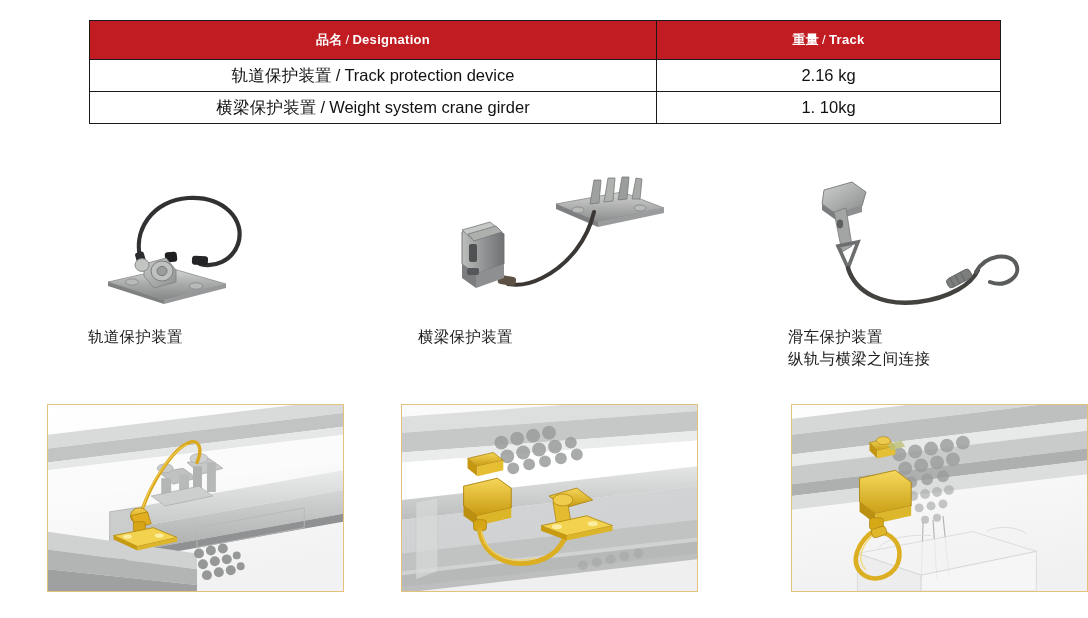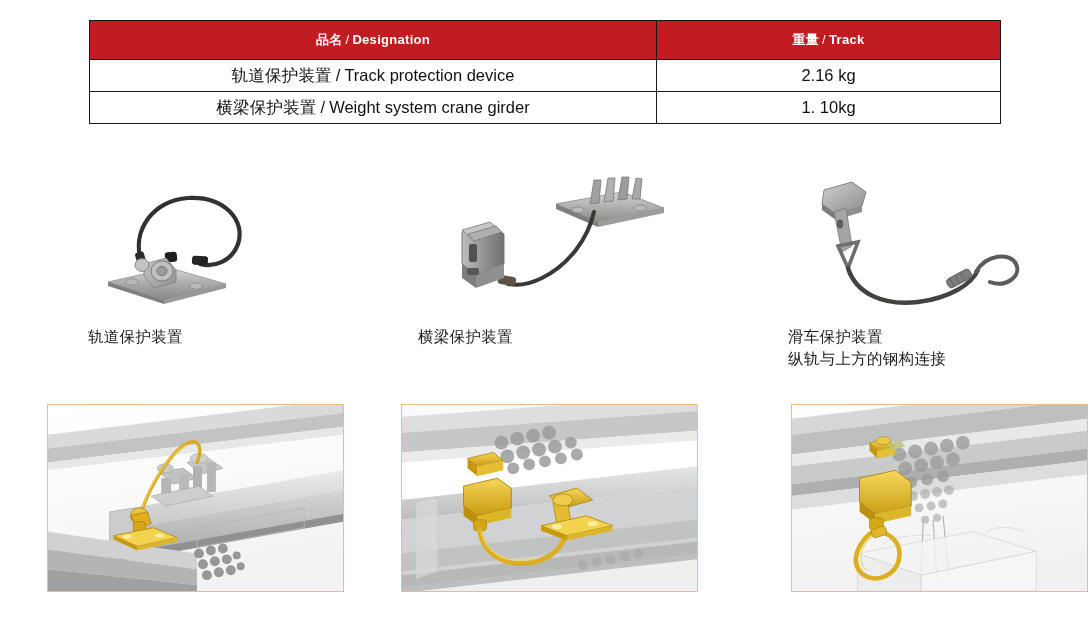--- a/index.html
+++ b/index.html
@@ -252,21 +252,21 @@
 </div>
 
 <div class="caption cap-1">
   <span class="ln">轨道保护装置</span>
 </div>
 <div class="caption cap-2">
   <span class="ln">横梁保护装置</span>
 </div>
 <div class="caption cap-3">
   <span class="ln">滑车保护装置</span>
-  <span class="ln">纵轨与上方的钢构连接</span>
+  <span class="ln">纵轨与横梁之间连接</span>
 </div>
 
 <div class="cad-panel cad-1">
   <svg viewBox="0 0 297 188" preserveAspectRatio="none" aria-hidden="true">
     <defs>
       <linearGradient id="p1bg" x1="0" y1="0" x2="0.3" y2="1">
         <stop offset="0" stop-color="#ffffff"></stop>
         <stop offset="0.45" stop-color="#fbfbfb"></stop>
         <stop offset="1" stop-color="#f2f2f2"></stop>
       </linearGradient>

